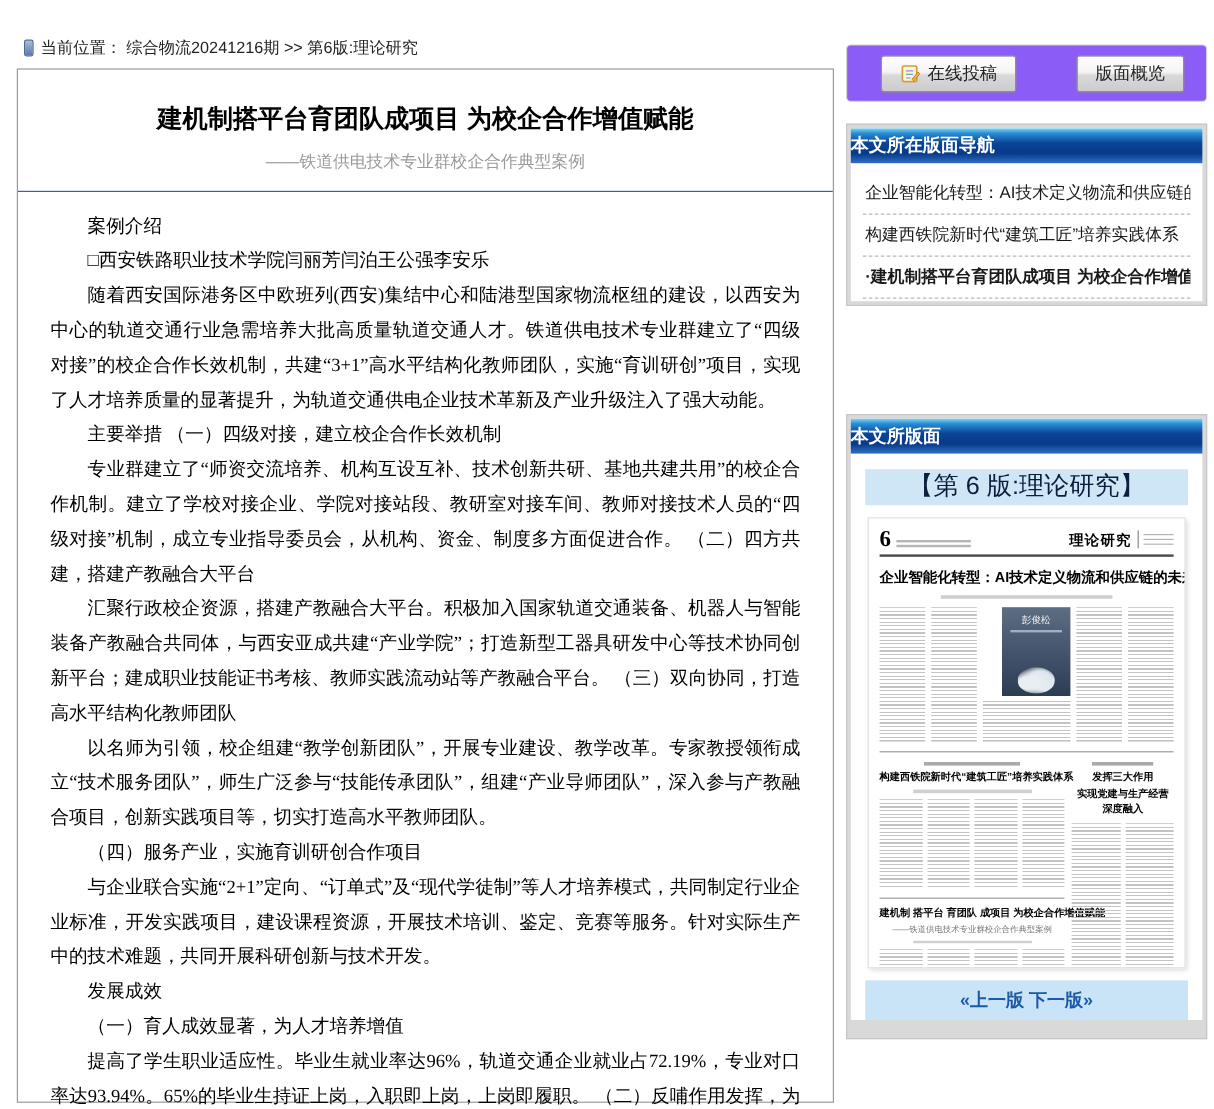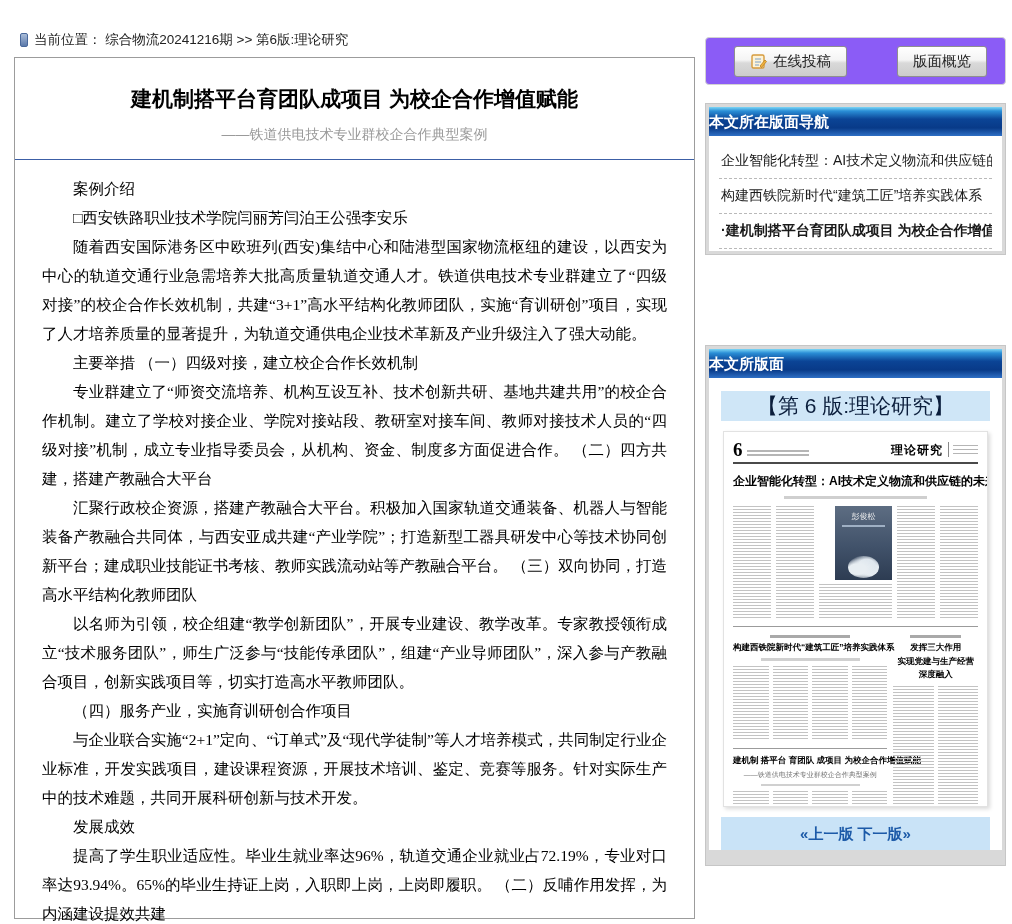--- a/index.html
+++ b/index.html
@@ -121,20 +121,21 @@
     <p>案例介绍</p>
     <p>□西安铁路职业技术学院闫丽芳闫泊王公强李安乐</p>
     <p>随着西安国际港务区中欧班列(西安)集结中心和陆港型国家物流枢纽的建设，以西安为中心的轨道交通行业急需培养大批高质量轨道交通人才。铁道供电技术专业群建立了“四级对接”的校企合作长效机制，共建“3+1”高水平结构化教师团队，实施“育训研创”项目，实现了人才培养质量的显著提升，为轨道交通供电企业技术革新及产业升级注入了强大动能。</p>
     <p>主要举措 （一）四级对接，建立校企合作长效机制</p>
     <p>专业群建立了“师资交流培养、机构互设互补、技术创新共研、基地共建共用”的校企合作机制。建立了学校对接企业、学院对接站段、教研室对接车间、教师对接技术人员的“四级对接”机制，成立专业指导委员会，从机构、资金、制度多方面促进合作。 （二）四方共建，搭建产教融合大平台</p>
     <p>汇聚行政校企资源，搭建产教融合大平台。积极加入国家轨道交通装备、机器人与智能装备产教融合共同体，与西安亚成共建“产业学院”；打造新型工器具研发中心等技术协同创新平台；建成职业技能证书考核、教师实践流动站等产教融合平台。 （三）双向协同，打造高水平结构化教师团队</p>
     <p>以名师为引领，校企组建“教学创新团队”，开展专业建设、教学改革。专家教授领衔成立“技术服务团队”，师生广泛参与“技能传承团队”，组建“产业导师团队”，深入参与产教融合项目，创新实践项目等，切实打造高水平教师团队。</p>
     <p>（四）服务产业，实施育训研创合作项目</p>
     <p>与企业联合实施“2+1”定向、“订单式”及“现代学徒制”等人才培养模式，共同制定行业企业标准，开发实践项目，建设课程资源，开展技术培训、鉴定、竞赛等服务。针对实际生产中的技术难题，共同开展科研创新与技术开发。</p>
     <p>发展成效</p>
+    <p>（一）育人成效显著，为人才培养增值</p>
     <p>提高了学生职业适应性。毕业生就业率达96%，轨道交通企业就业占72.19%，专业对口率达93.94%。65%的毕业生持证上岗，入职即上岗，上岗即履职。 （二）反哺作用发挥，为内涵建设提效共建</p>
 
   </div>
 </div>
 
 <div class="side-el btnbar">
   <button class="s-btn first">
     <span style="display:inline-flex;">
       <svg width="17" height="17" viewBox="0 0 17 17">
         <rect x="2" y="2" width="12" height="13" rx="1.5" fill="#fdf3d8" stroke="#d69b3c" stroke-width="1.4"></rect>

